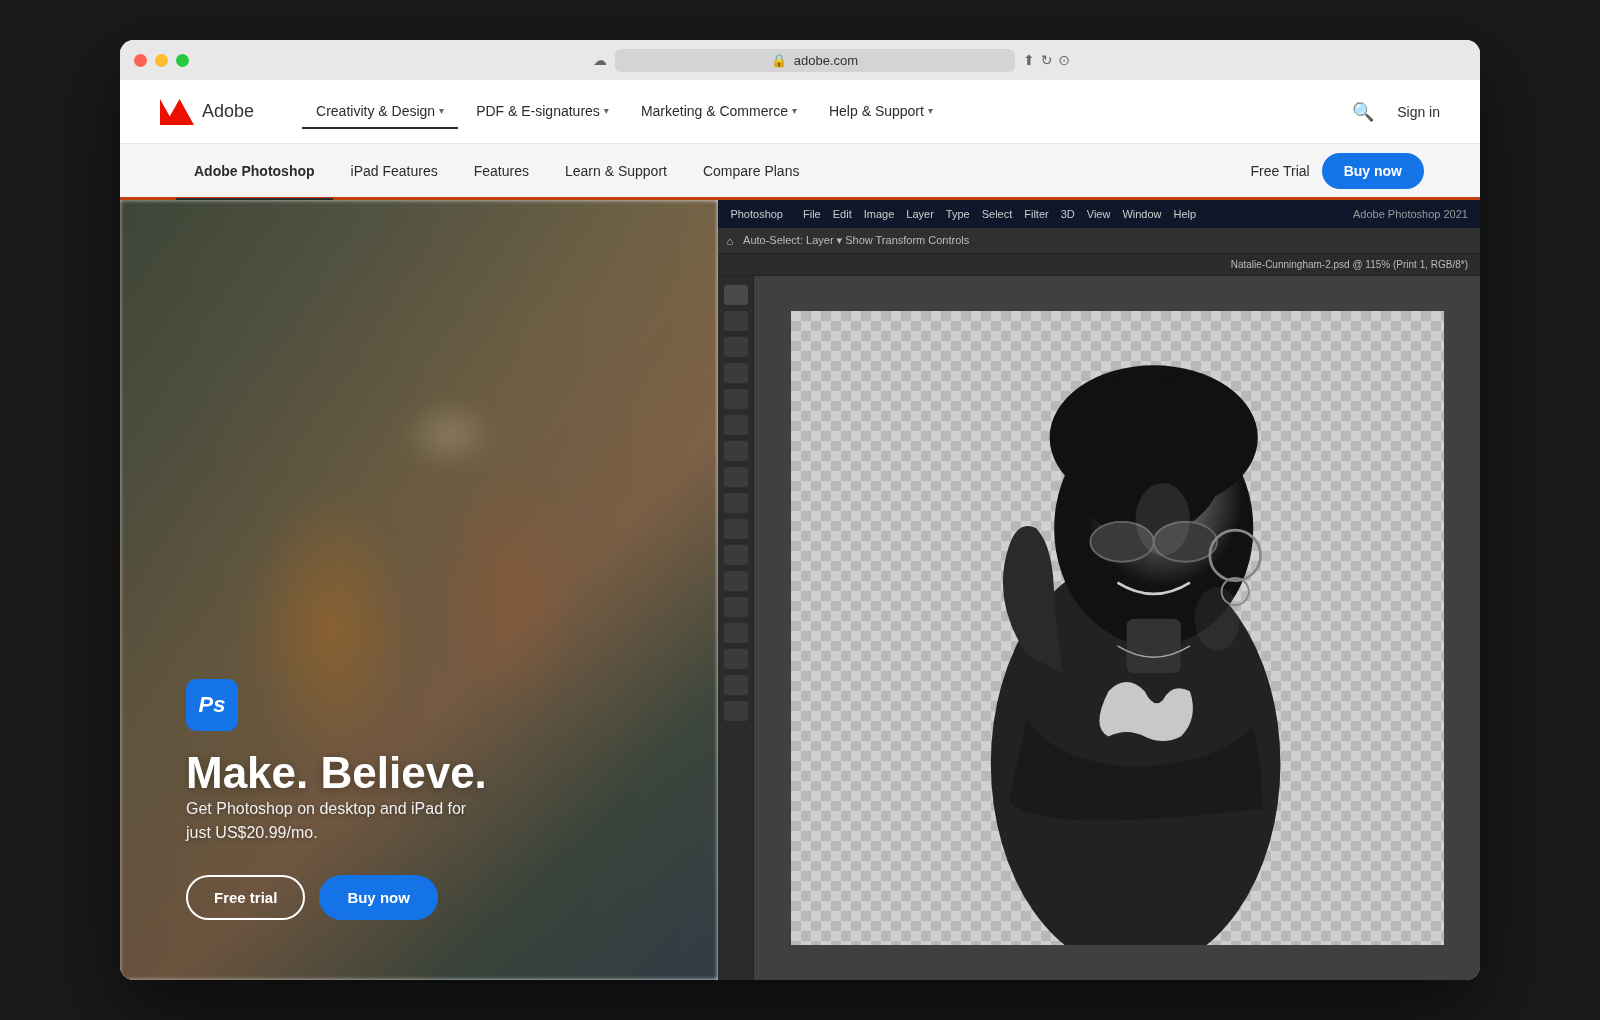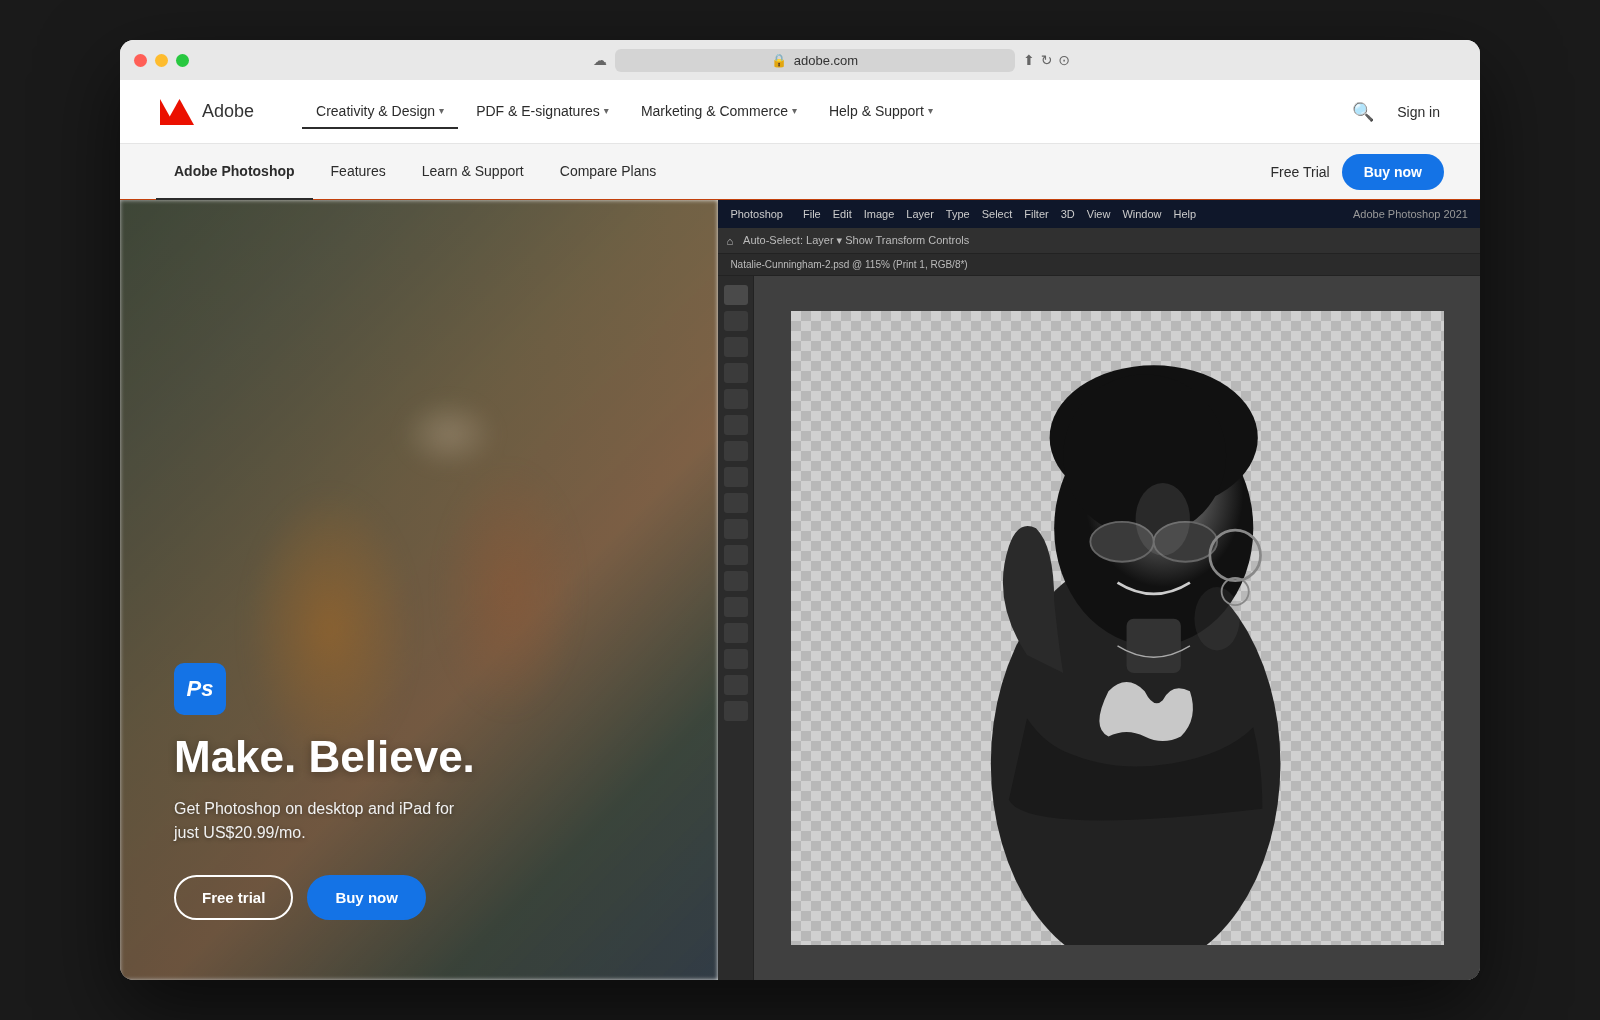--- a/index.html
+++ b/index.html
@@ -155,25 +155,24 @@
       font-size: 14px;
       color: #2c2c2c;
       font-weight: 500;
     }
 
     
     .sub-nav {
       height: 56px;
       background: #f5f5f5;
       display: flex;
-      align-items: center;
-      padding: 0 36px;
+      padding: 0 56px;
       gap: 0;
       flex-shrink: 0;
-      border-bottom: 1px solid #c2410c;
+      border-bottom: 3px solid #c2410c;
     }
     .sub-nav-item {
       padding: 0 18px;
       height: 56px;
       display: flex;
       align-items: center;
       font-size: 14px;
       color: #2c2c2c;
       cursor: pointer;
       white-space: nowrap;
@@ -237,21 +236,21 @@
       filter: blur(8px);
     }
     .hero-overlay-dark {
       position: absolute;
       inset: 0;
       background: linear-gradient(to right, rgba(30,30,30,0.3) 0%, rgba(30,30,30,0.1) 100%);
     }
     .hero-content {
       position: absolute;
       bottom: 60px;
-      left: 54px;
+      left: 66px;
       right: 30px;
     }
     .ps-badge {
       width: 52px;
       height: 52px;
       background: #1473e6;
       border-radius: 10px;
       display: flex;
       align-items: center;
       justify-content: center;
@@ -261,21 +260,20 @@
       color: #fff;
       font-size: 22px;
       font-weight: 700;
       font-style: italic;
     }
     .hero-headline {
       font-size: 44px;
       font-weight: 800;
       color: #fff;
       line-height: 1.1;
-      margin-bottom: 16px;
       text-shadow: 0 2px 8px rgba(0,0,0,0.3);
     }
     .hero-subtext {
       font-size: 16px;
       color: #f0f0f0;
       margin-bottom: 30px;
       line-height: 1.5;
       text-shadow: 0 1px 4px rgba(0,0,0,0.4);
     }
     .hero-buttons {
@@ -459,20 +457,23 @@
         </button>
         <button class="sign-in-btn">Sign in</button>
       </div>
     </nav>
 
     <div class="sub-nav">
       <div class="sub-nav-item active">
         <span>Adobe Photoshop</span>
       </div>
       <div class="sub-nav-item">
+        <span>iPad Features</span>
+      </div>
+      <div class="sub-nav-item">
         <span>Features</span>
       </div>
       <div class="sub-nav-item">
         <span>Learn &amp; Support</span>
       </div>
       <div class="sub-nav-item">
         <span>Compare Plans</span>
       </div>
 
       <div class="sub-nav-right">
@@ -521,21 +522,21 @@
               <span>Help</span>
             </div>
             <span class="ps-app-name">Adobe Photoshop 2021</span>
           </div>
 
           <div class="ps-toolbar-row">
             <span>⌂</span>
             <span>Auto-Select: Layer ▾  Show Transform Controls</span>
           </div>
 
-          <div style="height:22px; background:#2b2b2b; display:flex; align-items:center; padding: 0 12px; border-bottom: 1px solid #222; flex-shrink:0;">
+          <div style="height:22px; background:#2b2b2b; display:flex; align-items:center; padding: 0 12px; border-bottom: 1px solid #222; flex-shrink:0;justify-content:flex-end;">
             <span style="font-size:10px; color:#bbb;">Natalie-Cunningham-2.psd @ 115% (Print 1, RGB/8*)</span>
           </div>
 
           <div class="ps-main">
 
             <div class="ps-left-toolbar">
               <div class="ps-tool-icon" style="background:rgba(255,255,255,0.15)"></div>
               <div class="ps-tool-icon"></div>
               <div class="ps-tool-icon"></div>
               <div class="ps-tool-icon"></div>

